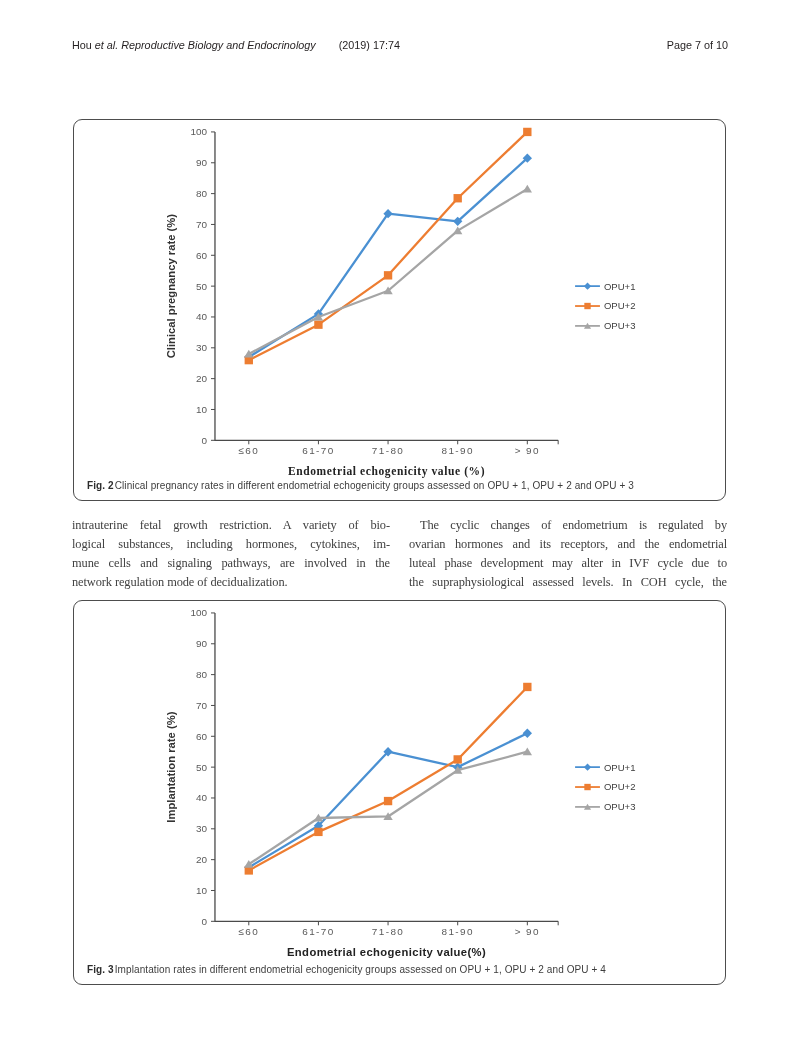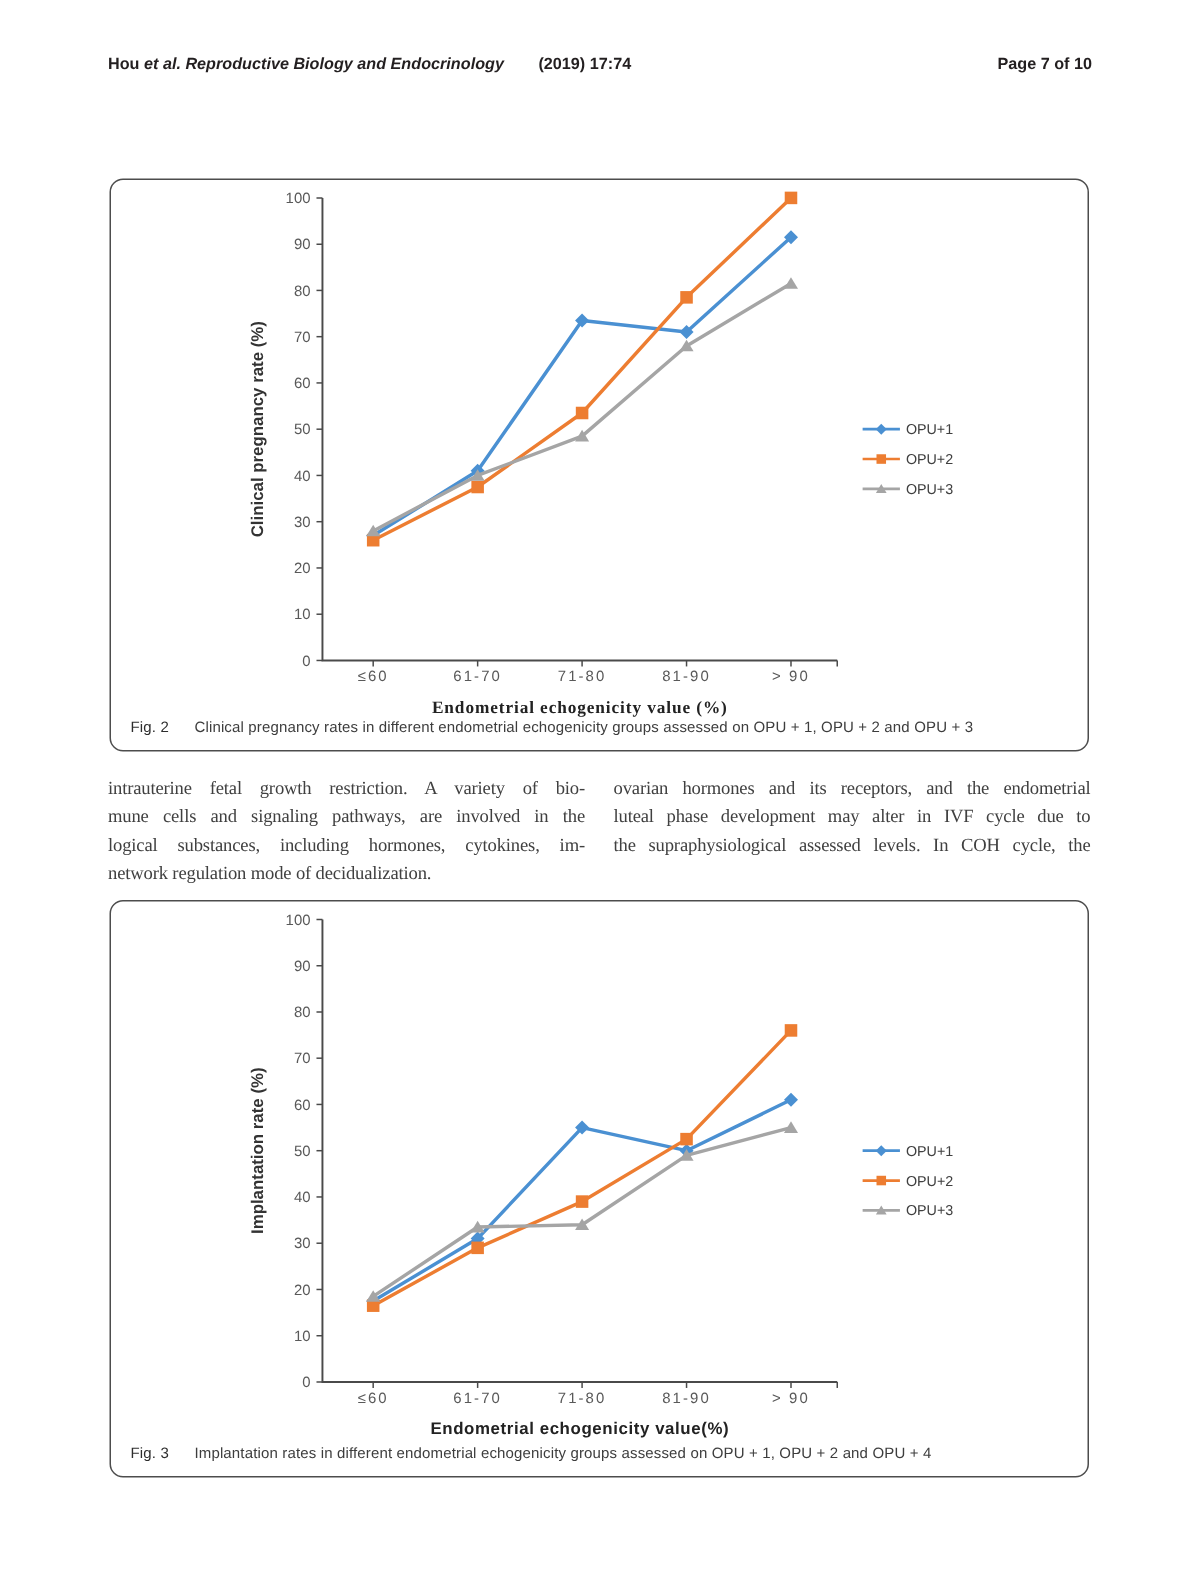--- a/index.html
+++ b/index.html
@@ -1,35 +1,35 @@
 <!DOCTYPE html>
 <html><head>
 <meta charset="utf-8">
 <style>
   html,body{margin:0;padding:0}
   body{width:800px;height:1063px;background:#ffffff;position:relative;
        font-family:"Liberation Sans",sans-serif;overflow:hidden}
 
   
   .pg-header{position:absolute;left:72px;right:72px;top:37px;height:16px;
-             display:flex;align-items:flex-start;font-size:10.8px;font-weight:700;color:#231f20}
+             display:flex;align-items:center;font-size:10.8px;font-weight:400;color:#231f20}
   .pg-header .ital{font-style:italic}
   .pg-header .citation{margin-left:20px;font-style:normal}
   .pg-header .spacer{flex:1}
 
   
   .card{position:absolute;left:73px;width:653px;background:#fff;
         border:1.2px solid #4d4d4d;border-radius:9px;box-sizing:border-box}
   #fig2-card{top:119px;height:382px}
   #fig3-card{top:600px;height:385px}
   svg.chart{position:absolute;left:0;top:0;width:651px;height:100%;display:block}
 
   .caption{position:absolute;left:13px;right:10px;bottom:8px;
            font-size:10px;line-height:13px;color:#3d3d3d;letter-spacing:0.1px}
-  .cap-tag{font-weight:normal;margin-right:17px;color:#2d2d2d}
+  .cap-tag{font-weight:bold;margin-right:1px;color:#2d2d2d}
 
   
   .tick{font-family:"Liberation Sans",sans-serif;font-size:10px;fill:#595959}
   .xtick{letter-spacing:1.4px}
   .legend-label{font-family:"Liberation Sans",sans-serif;font-size:9.6px;fill:#404040}
   .axis-title-y{font-family:"Liberation Sans",sans-serif;font-size:11.3px;font-weight:bold;fill:#333}
   .axis-title-x{font-family:"Liberation Sans",sans-serif;font-size:11.3px;font-weight:bold;fill:#222;letter-spacing:0.4px}
   .axis-title-x.serif{font-family:"Liberation Serif",serif;font-size:11.6px;letter-spacing:0.6px}
 
   
@@ -130,25 +130,26 @@
       <text x="312.5" y="357" text-anchor="middle" class="axis-title-x serif">Endometrial echogenicity value (%)</text>
     </svg>
   <div class="caption">
     <span class="cap-tag">Fig. 2</span><span>Clinical pregnancy rates in different endometrial echogenicity groups assessed on OPU + 1, OPU + 2 and OPU + 3</span>
   </div>
 </div>
 
 <div class="columns">
   <div class="col">
     <div class="bl">intrauterine fetal growth restriction. A variety of bio-</div>
+    <div class="bl">logical substances, including hormones, cytokines, im-</div>
     <div class="bl">mune cells and signaling pathways, are involved in the</div>
-    <div class="bl">logical substances, including hormones, cytokines, im-</div>
     <div class="bl last">network regulation mode of decidualization.</div>
   </div>
   <div class="col">
+    <div class="bl indent">The cyclic changes of endometrium is regulated by</div>
     <div class="bl">ovarian hormones and its receptors, and the endometrial</div>
     <div class="bl">luteal phase development may alter in IVF cycle due to</div>
     <div class="bl">the supraphysiological assessed levels. In COH cycle, the</div>
   </div>
 </div>
 
 <div class="card" id="fig3-card">
   <svg class="chart" viewBox="0 0 651 385">
       <g>
         <line x1="136" y1="322" x2="140" y2="322" stroke="#4a4a4a" stroke-width="1"></line>

